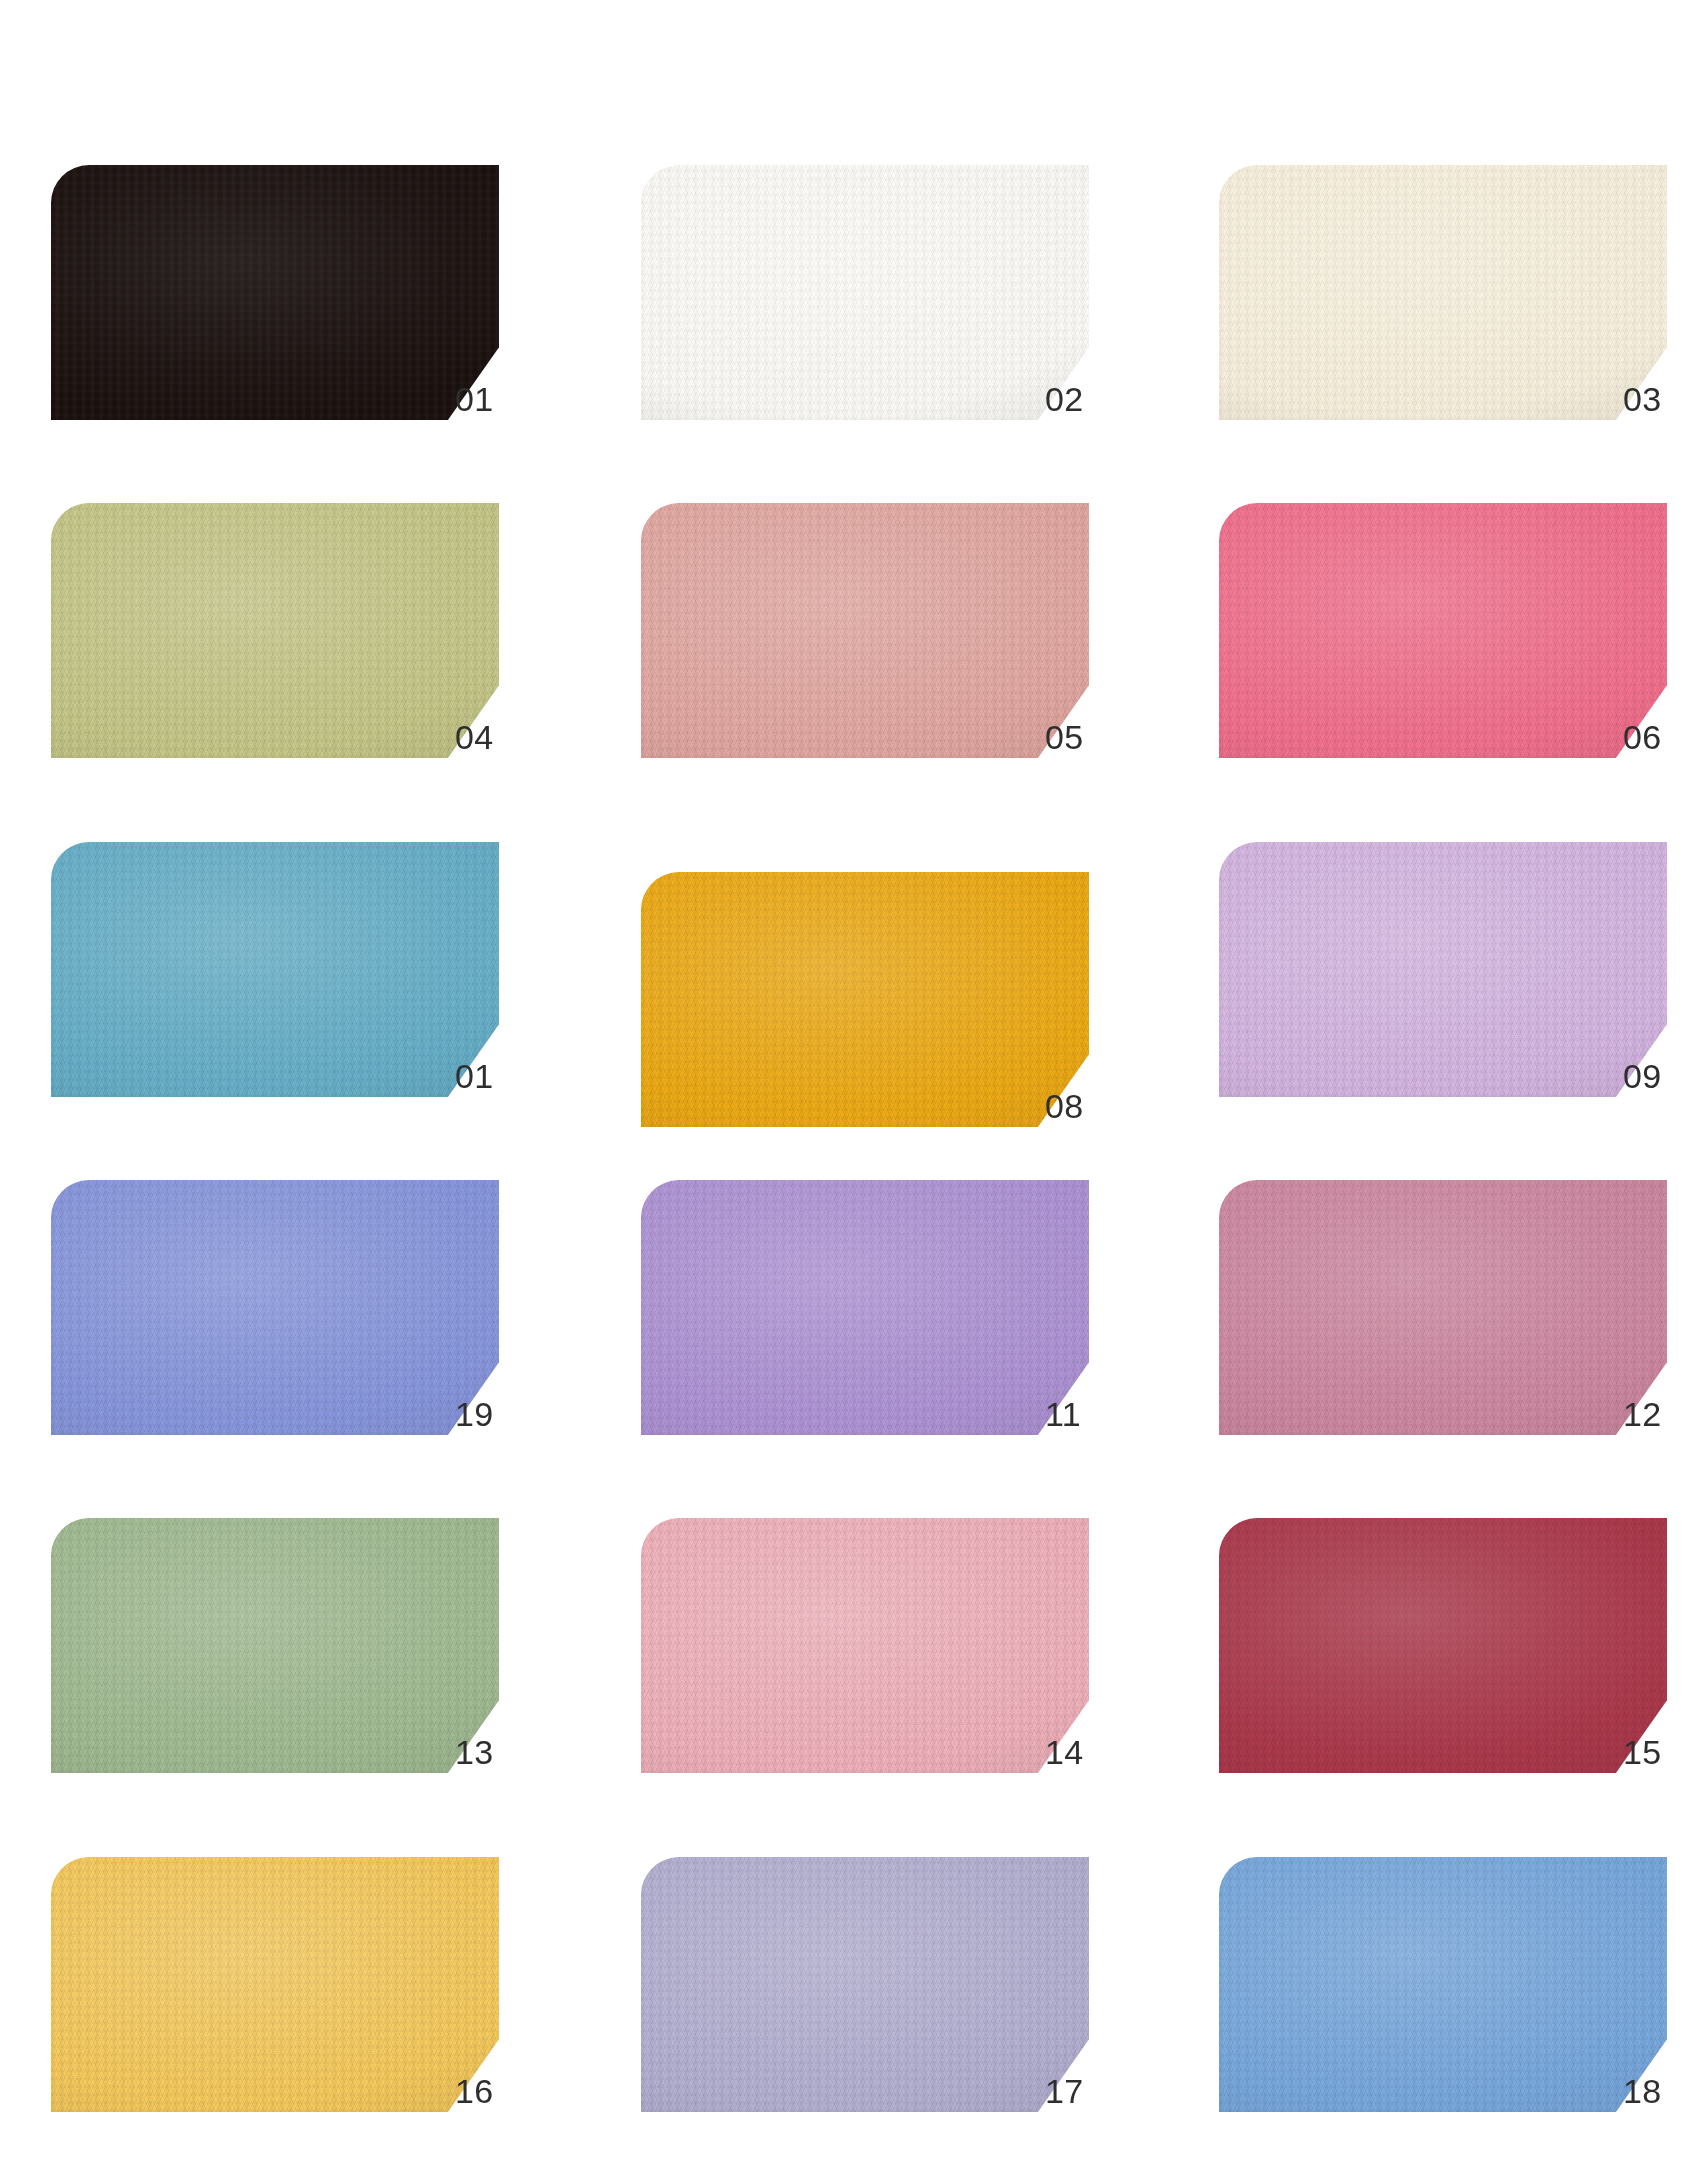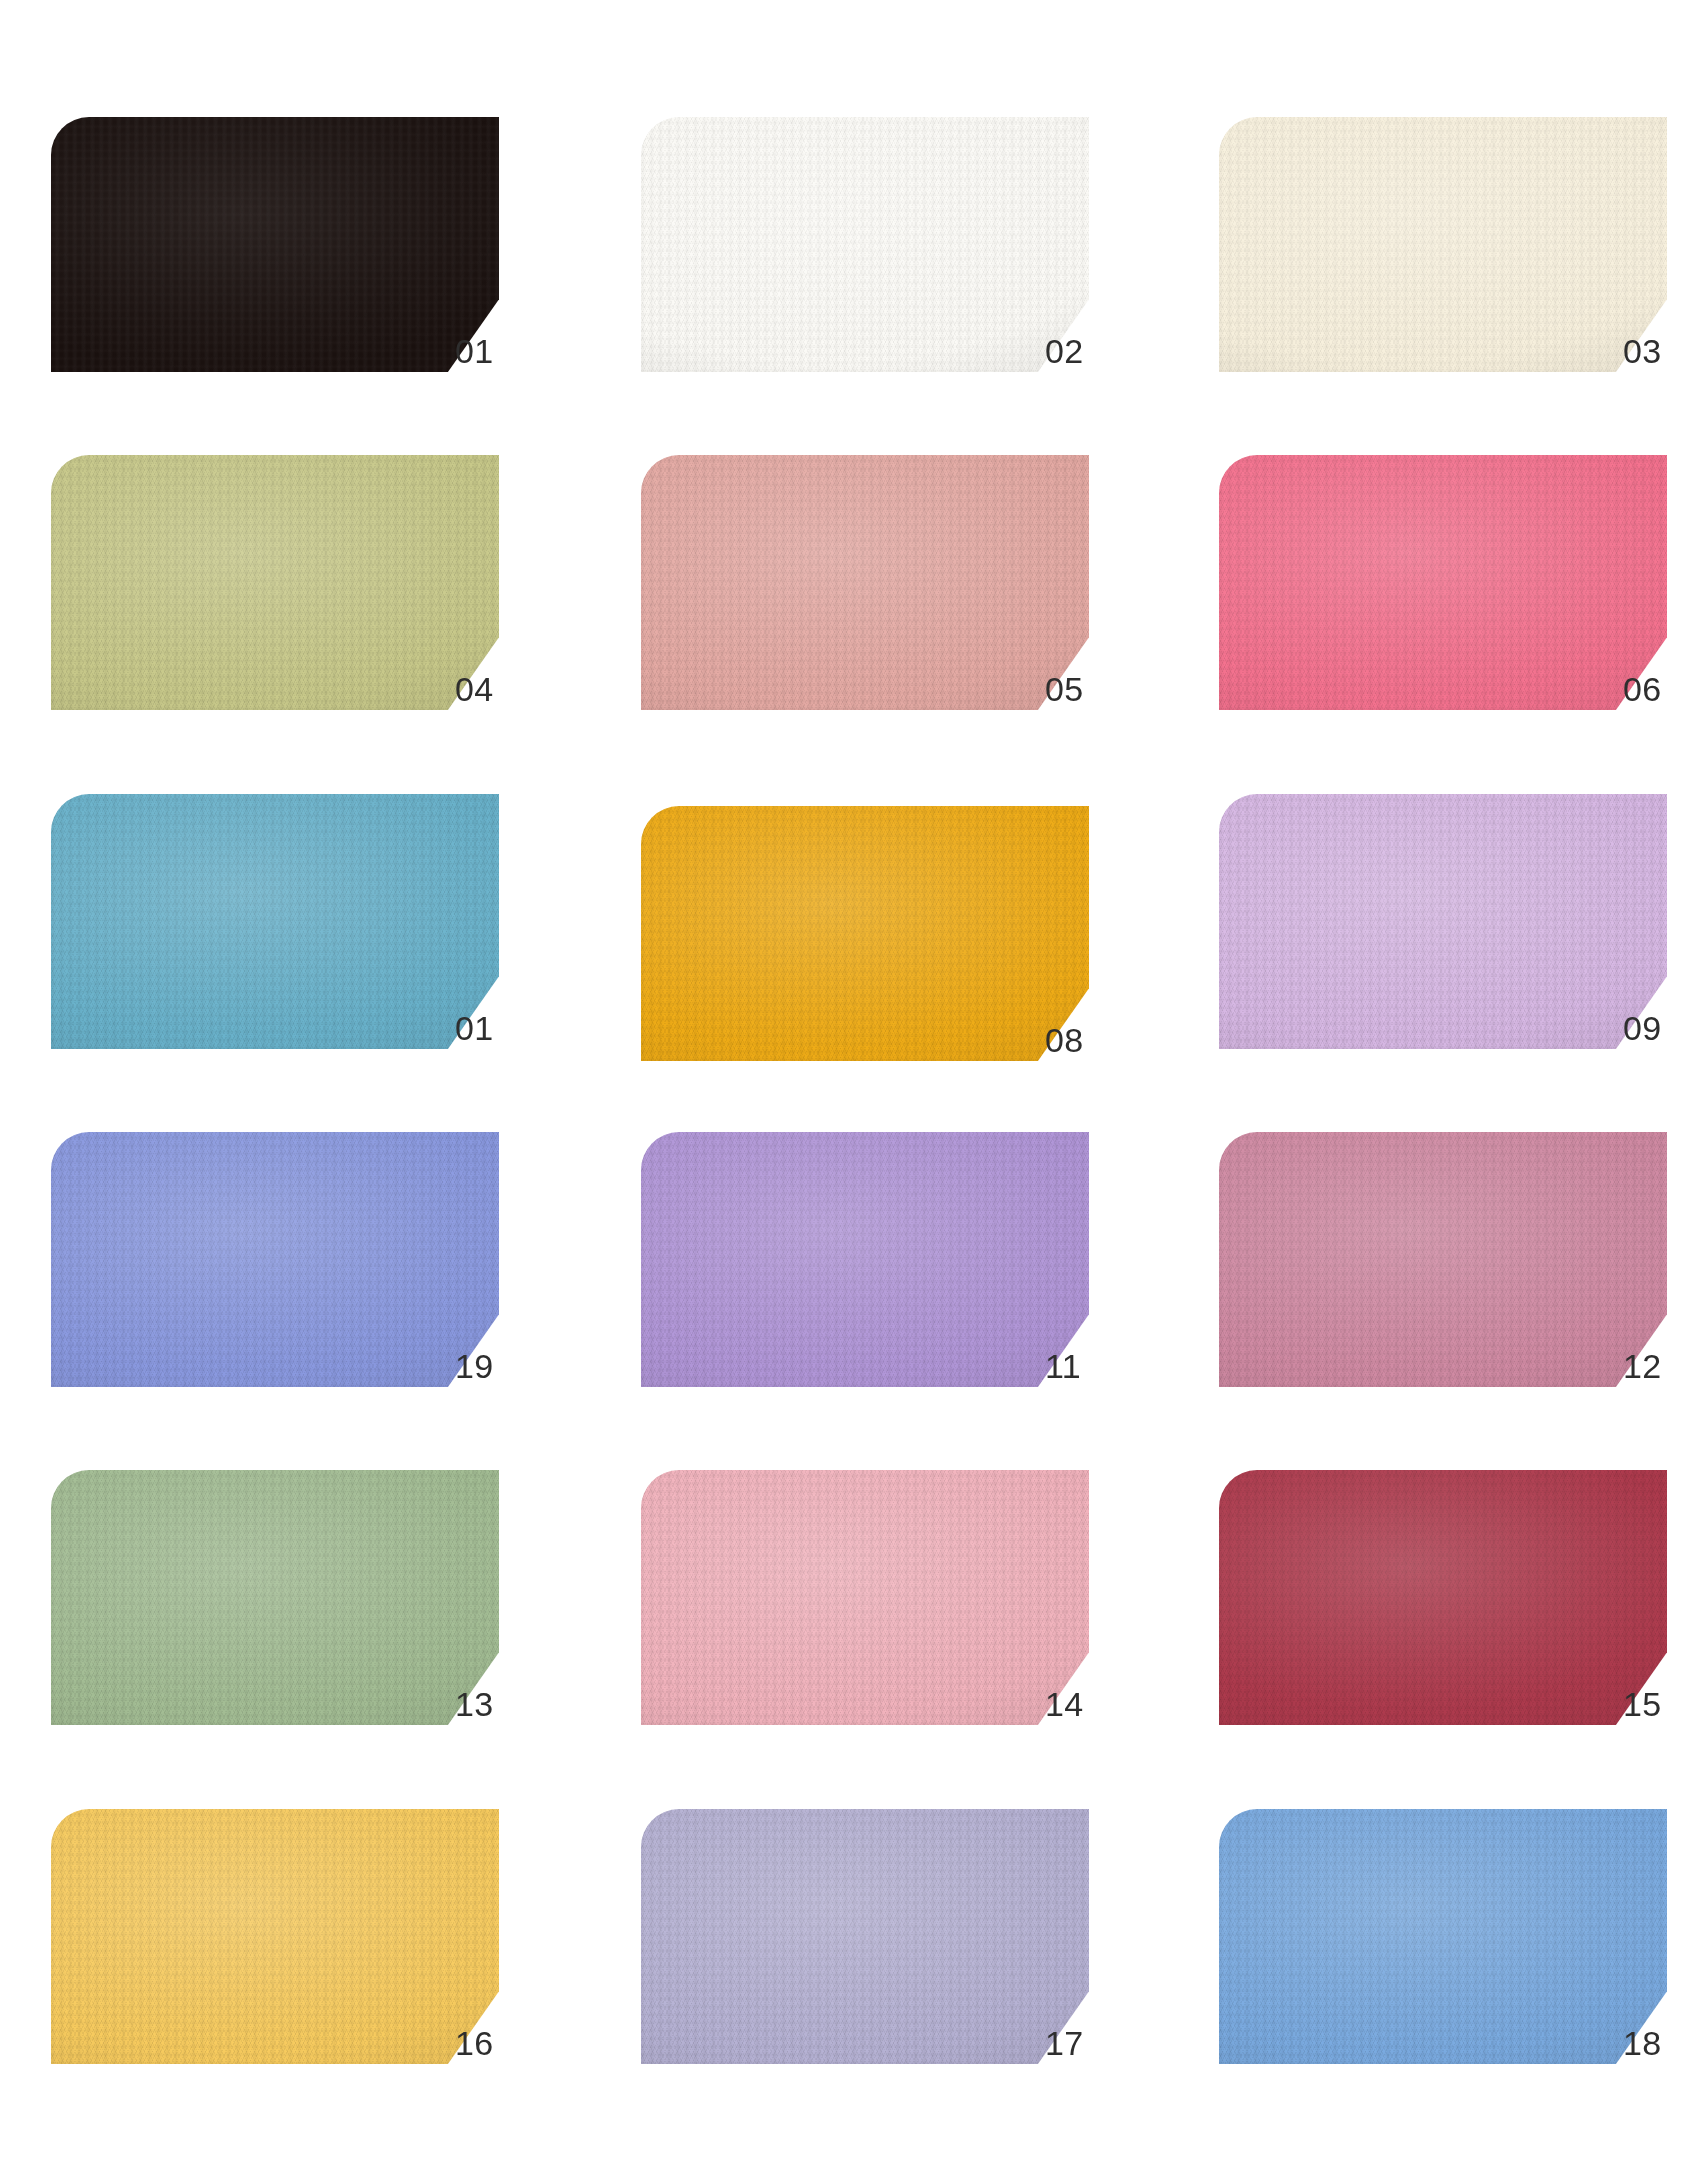--- a/index.html
+++ b/index.html
@@ -21,20 +21,21 @@
     top: 0;
     width: 1708px;
     height: 2161px;
   }
 
   
   .swatch-cell {
     position: absolute;
     width: 513px;
     height: 308px;
+    margin-top: 48px;
   }
 
   
   .swatch-tile {
     position: absolute;
     left: 0;
     top: 0;
     width: 448px;
     height: 255px;
     border-top-left-radius: 38px;
@@ -205,21 +206,21 @@
     </div>
     <div class="swatch-cell" style="left: 51px; top: 794px;">
       <div class="swatch-shadow"></div>
       <div class="swatch-tile">
         <div class="swatch-base" style="background: rgb(105, 178, 203);"></div>
         <div class="knit-tex"></div>
         <div class="knit-light"></div>
       </div>
       <div class="swatch-number">01</div>
     </div>
-    <div class="swatch-cell" style="left: 641px; top: 806px;">
+    <div class="swatch-cell" style="left: 641px; top: 824px;">
       <div class="swatch-shadow"></div>
       <div class="swatch-tile">
         <div class="swatch-base" style="background: rgb(239, 172, 22);"></div>
         <div class="knit-tex"></div>
         <div class="knit-light"></div>
       </div>
       <div class="swatch-number">08</div>
     </div>
     <div class="swatch-cell" style="left: 1219px; top: 794px;">
       <div class="swatch-shadow"></div>

